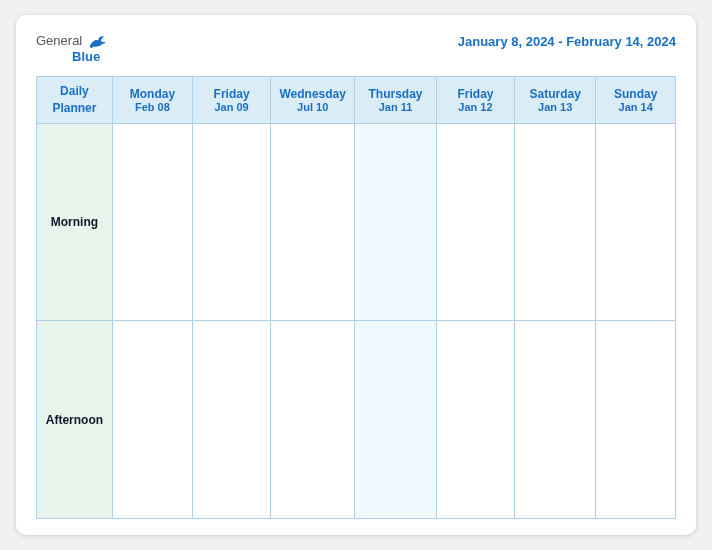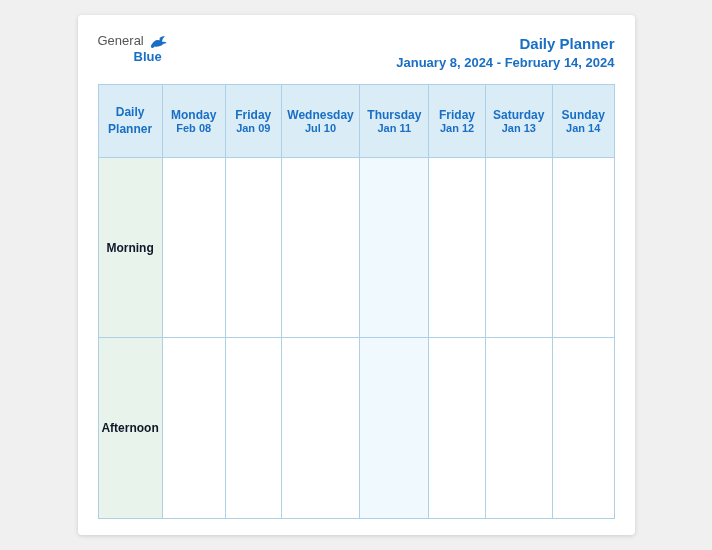--- a/index.html
+++ b/index.html
@@ -9,23 +9,23 @@
       display: flex;
       align-items: center;
       justify-content: center;
       width: 712px;
       height: 550px;
       font-family: Arial, sans-serif;
     }
 
     .page {
       background: white;
-      width: 557px;
+      width: 680px;
       height: 520px;
-      border-radius: 4px;
+      border-radius: 10px;
       padding: 18px 20px 16px 20px;
       display: flex;
       flex-direction: column;
       box-shadow: 0 1px 4px rgba(0,0,0,0.15);
     }
 
     .header {
       display: flex;
       justify-content: space-between;
       align-items: flex-start;
@@ -88,21 +88,21 @@
 
     .calendar-table th,
     .calendar-table td {
       border: 1px solid #aecfe8;
       text-align: center;
       vertical-align: middle;
     }
 
     .header-row th {
       background: #daedf7;
-      padding: 19px 4px;
+      padding: 6px 4px;
     }
 
     .col-label-header {
       font-size: 12px;
       font-weight: bold;
       color: #1a6fc4;
       line-height: 1.4;
       width: 80px;
     }
 
@@ -152,21 +152,20 @@
     <div class="logo-area">
       <span class="logo-text-general">
         General
         <svg class="logo-bird" viewBox="0 0 20 16" fill="none" xmlns="http://www.w3.org/2000/svg">
           <path d="M2 12 Q6 4 12 6 Q10 2 18 1 Q14 5 15 8 Q18 7 20 9 Q16 9 14 12 Q10 14 6 13 Q4 16 2 14 Z" fill="#1a6fc4"></path>
         </svg>
       </span>
       <span class="logo-text-blue">Blue</span>
     </div>
     <div class="title-area">
-      <div class="planner-title">Daily Planner</div>
       <div class="planner-subtitle">January 8, 2024 - February 14, 2024</div>
     </div>
   </div>
 
   <table class="calendar-table">
     <thead>
       <tr class="header-row">
         <th class="col-label-header">
           <span>Daily<br>Planner</span>
         </th>

